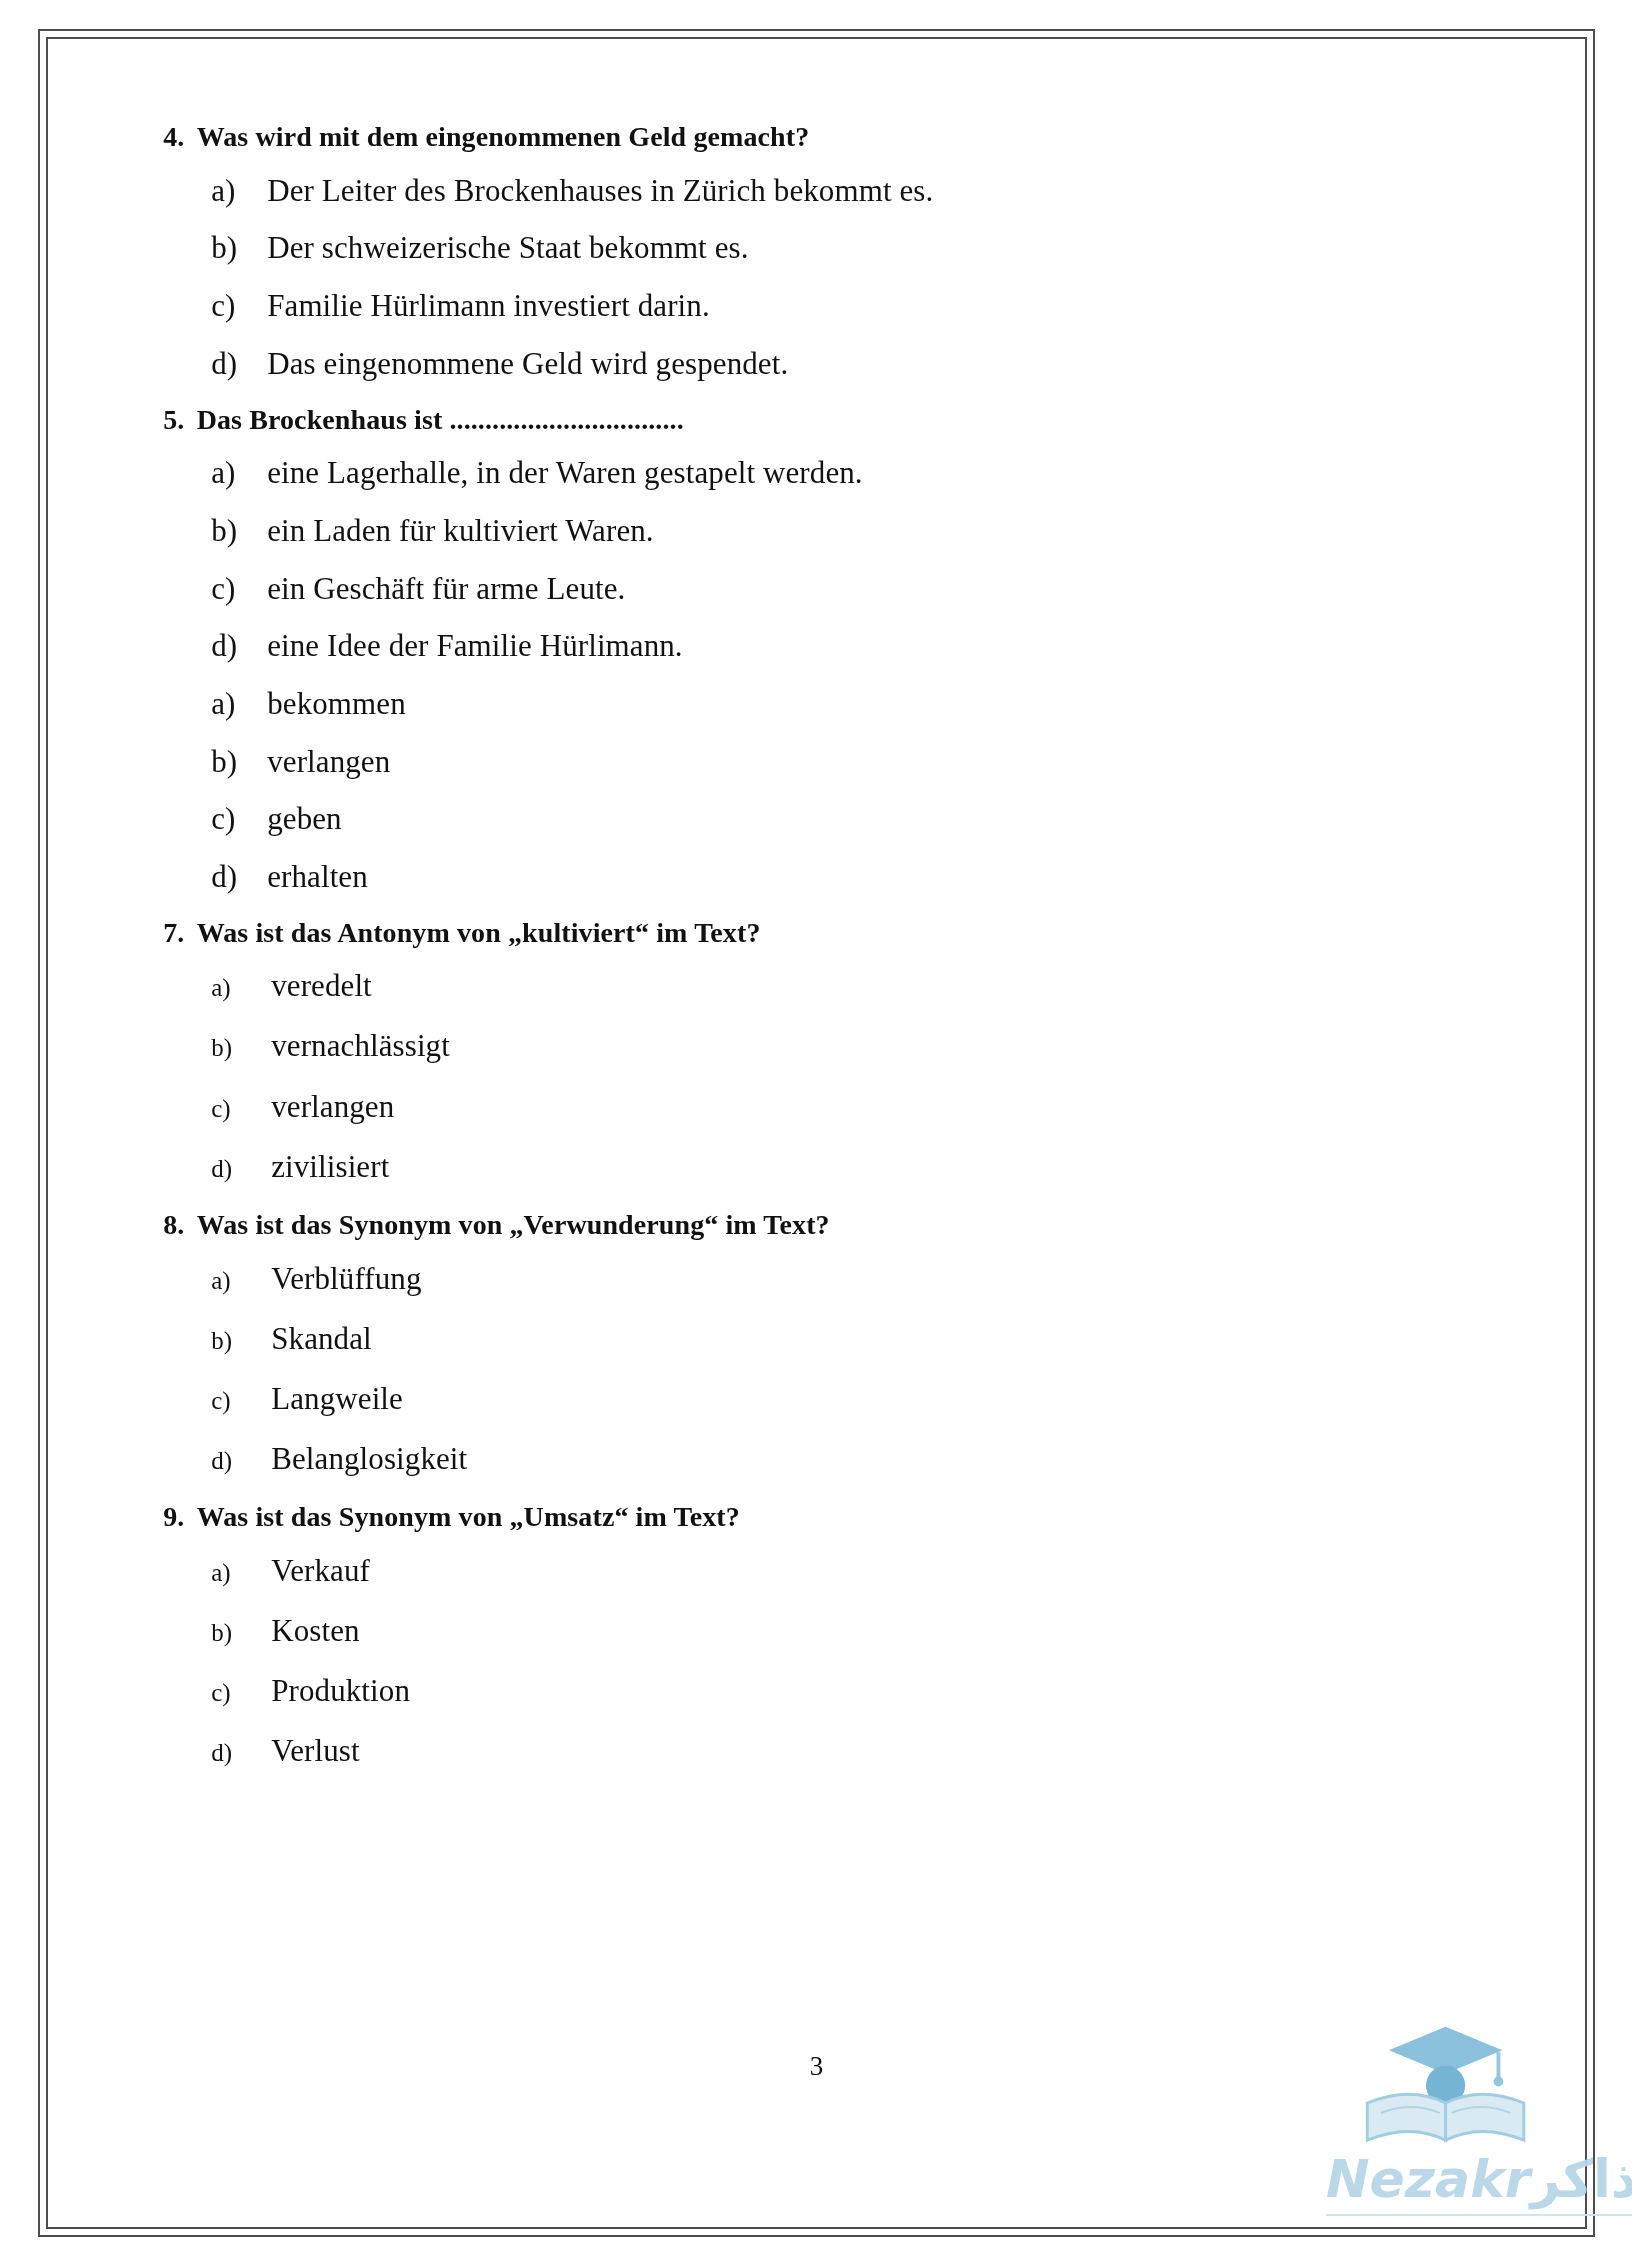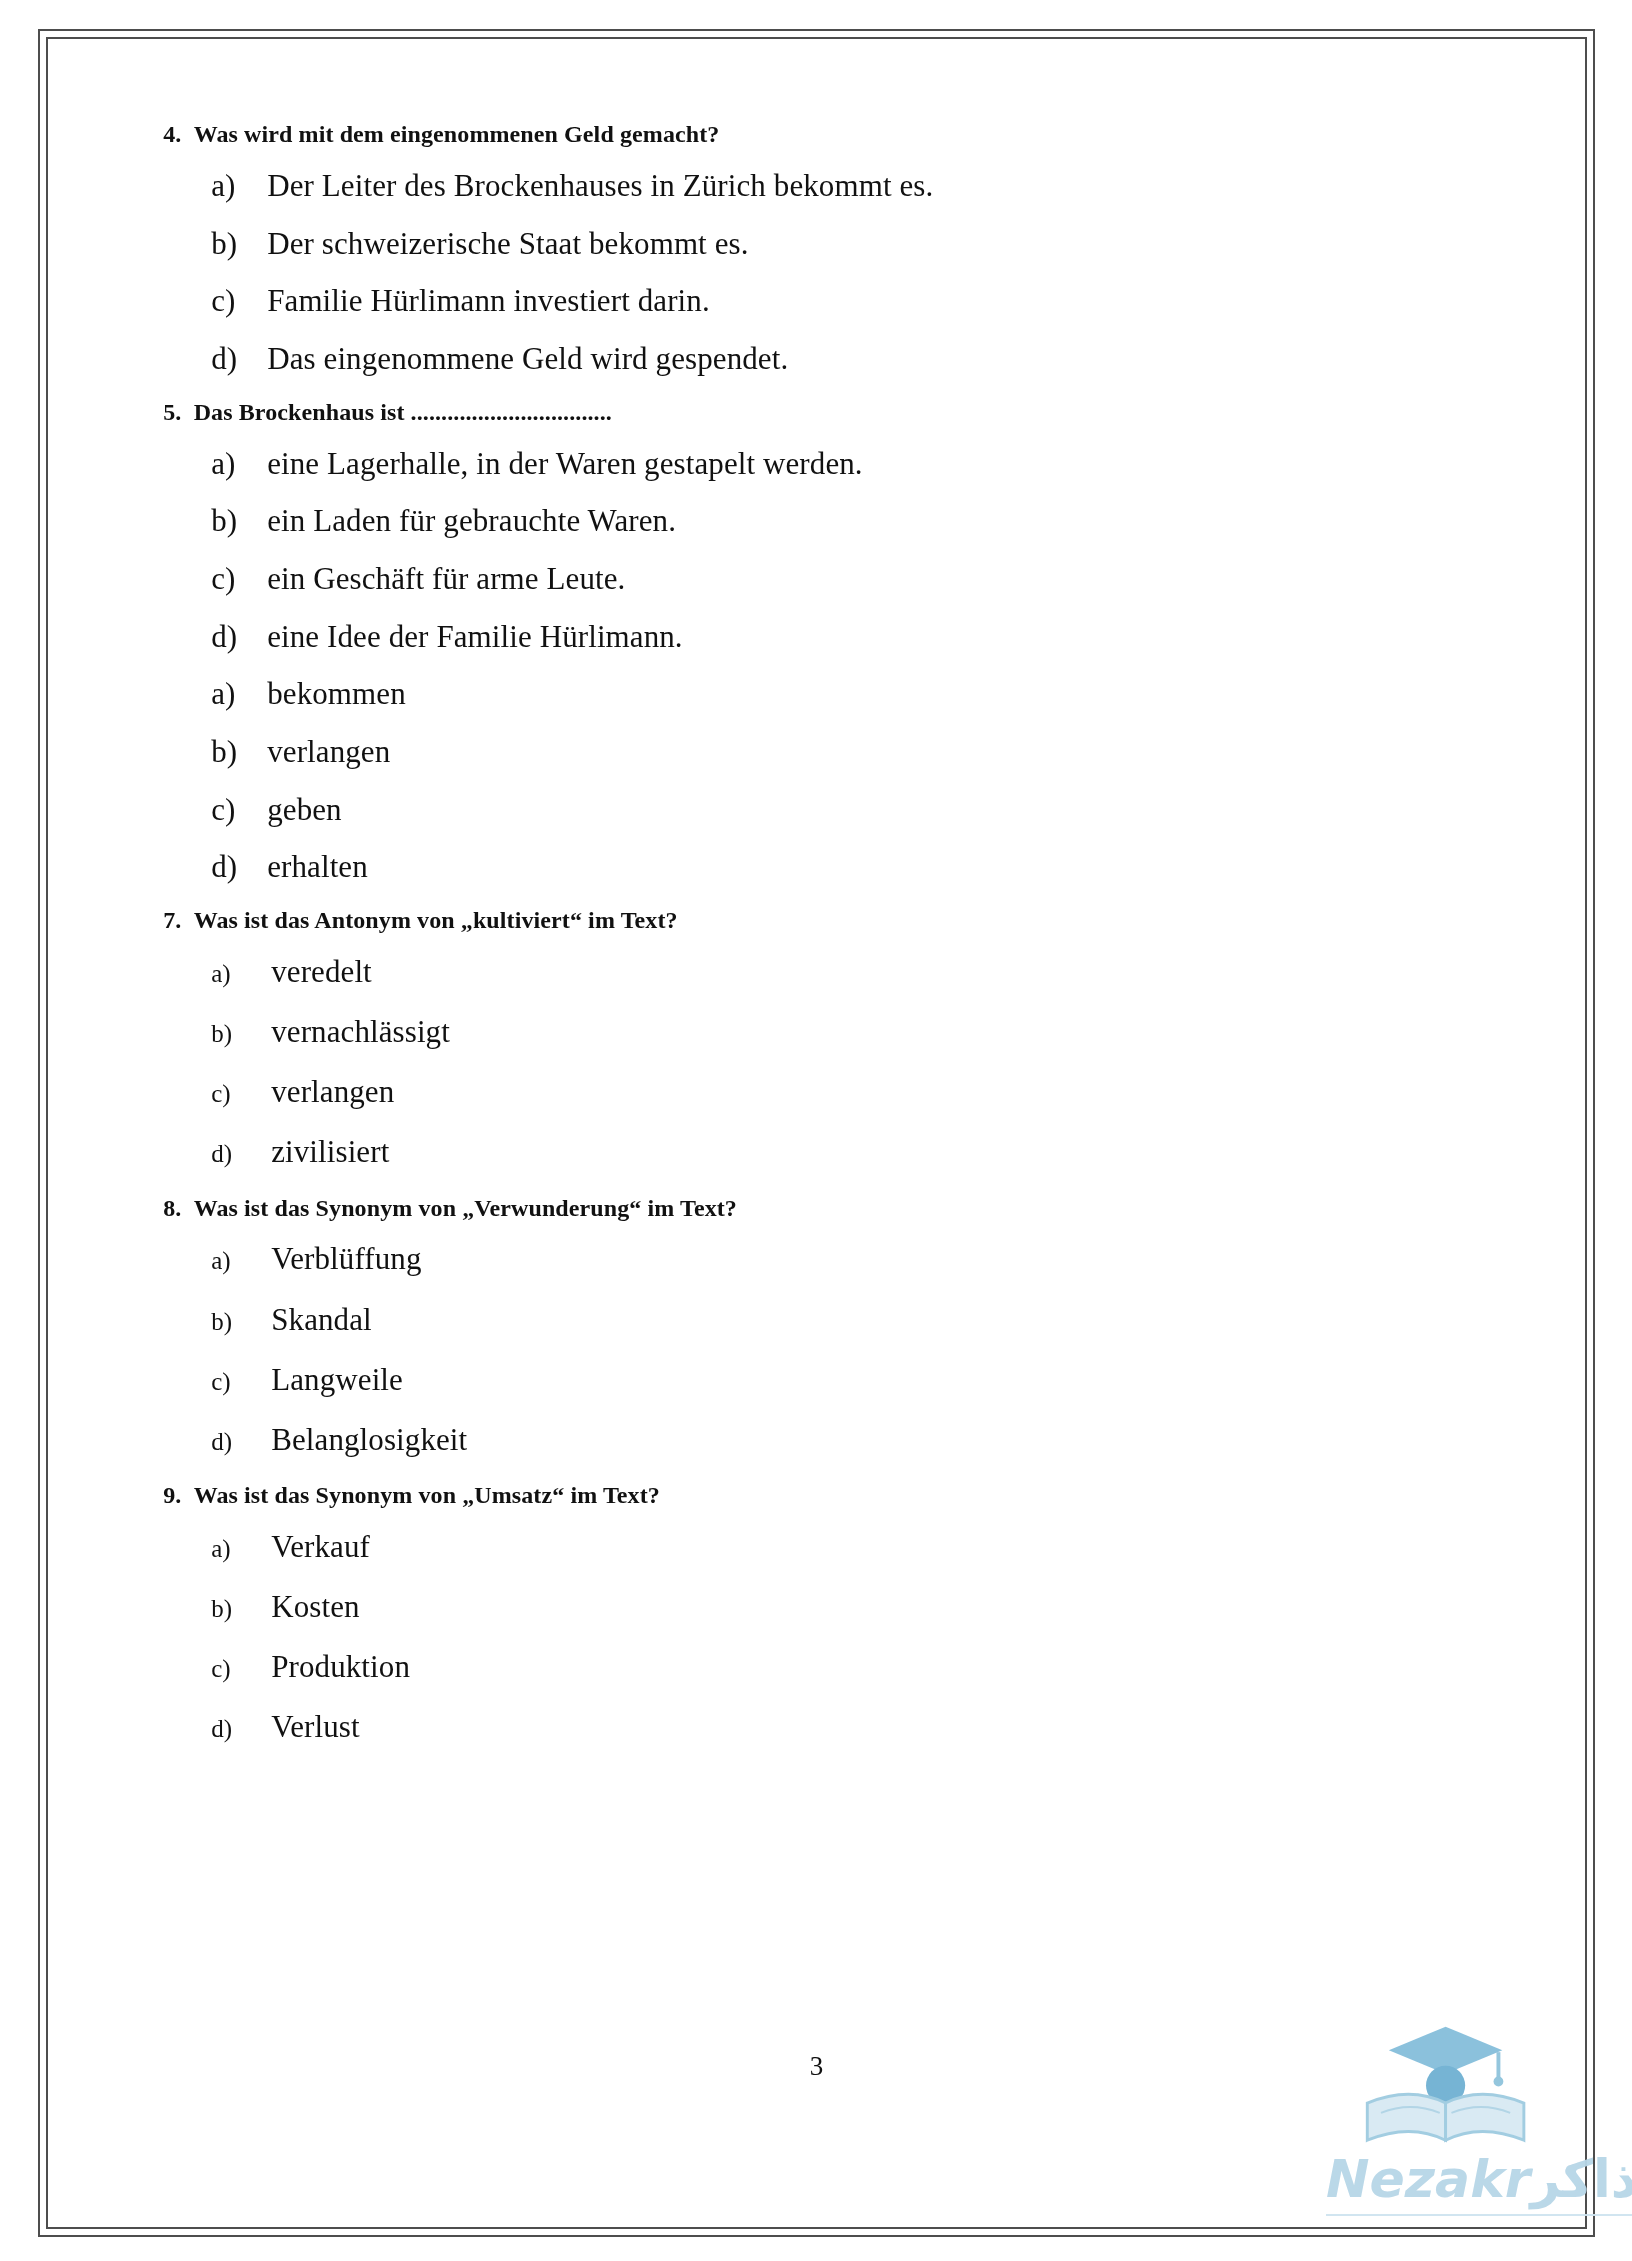--- a/index.html
+++ b/index.html
@@ -32,21 +32,21 @@
     border: 2.1px solid #4d4d4d;
     position: relative;
   }
   .content {
     padding: 81px 75px 0 115px;
   }
   .question {
     margin-bottom: 11px;
   }
   .q-heading {
-    font-size: 24px;
+    font-size: 28px;
     font-weight: bold;
     line-height: 1.2;
     margin-bottom: 18px;
     letter-spacing: 0.1px;
   }
   .q-num {
     display: inline-block;
     margin-right: 12.3px;
   }
   .options {
@@ -138,21 +138,21 @@
 
         <section class="question">
           <h2 class="q-heading"><span class="q-num">5.</span><span class="q-text">Das Brockenhaus ist .................................</span></h2>
           <ul class="options">
             <li class="option">
                 <span class="opt-label">a)</span>
                 <span class="opt-text">eine Lagerhalle, in der Waren gestapelt werden.</span>
               </li>
             <li class="option">
                 <span class="opt-label">b)</span>
-                <span class="opt-text">ein Laden für gebrauchte Waren.</span>
+                <span class="opt-text">ein Laden für kultiviert Waren.</span>
               </li>
             <li class="option">
                 <span class="opt-label">c)</span>
                 <span class="opt-text">ein Geschäft für arme Leute.</span>
               </li>
             <li class="option">
                 <span class="opt-label">d)</span>
                 <span class="opt-text">eine Idee der Familie Hürlimann.</span>
               </li>
           </ul>

